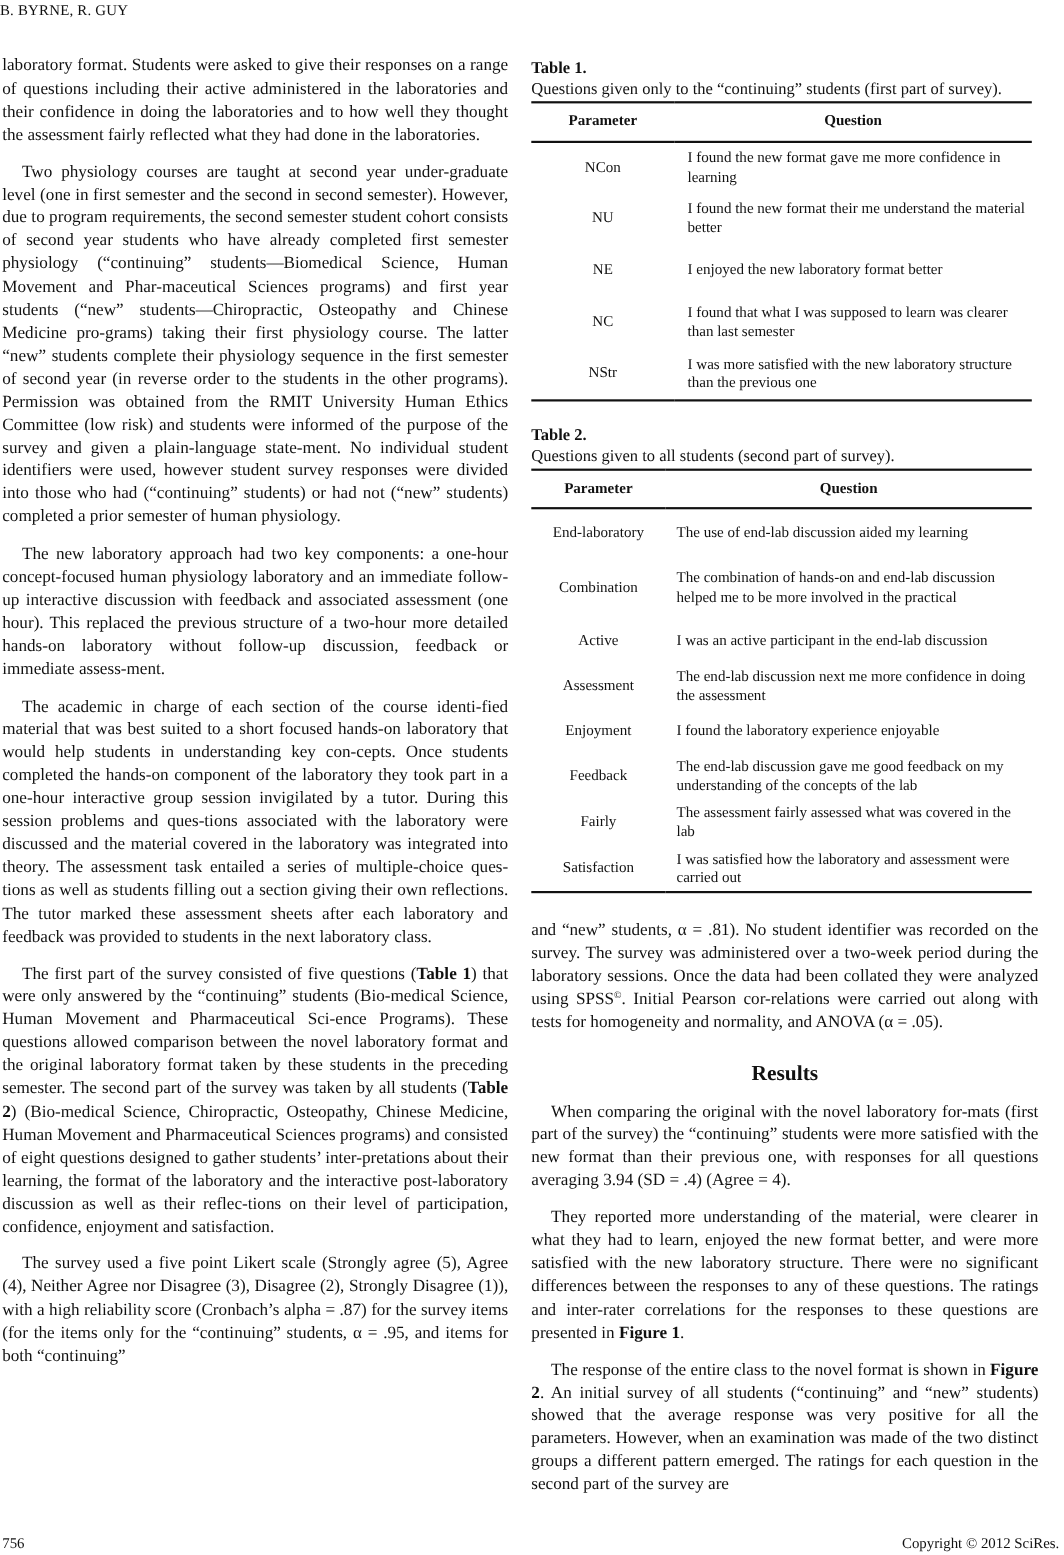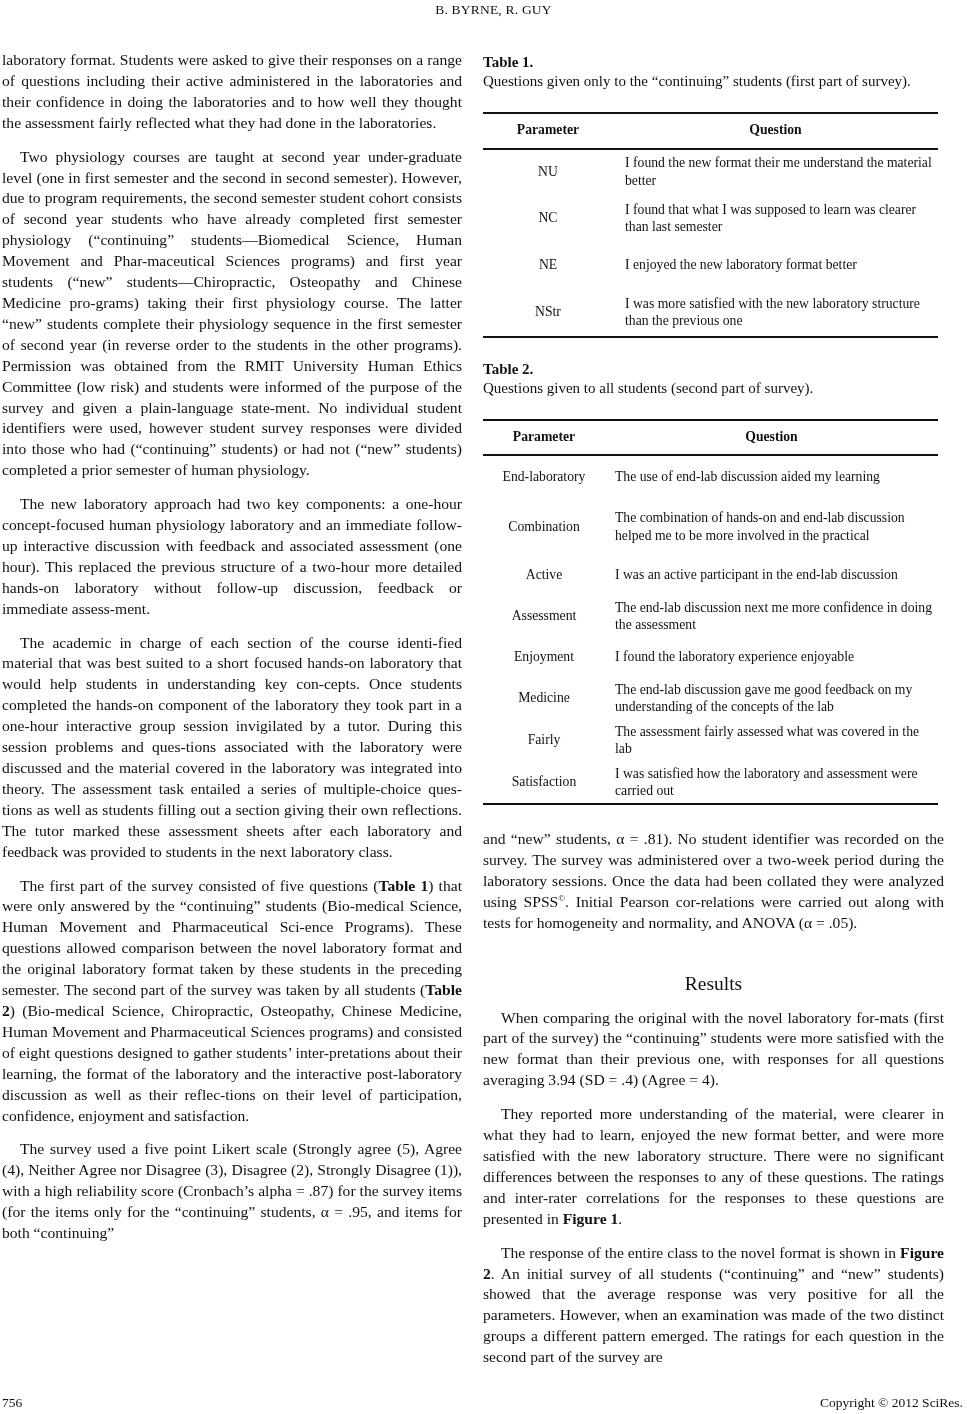--- a/index.html
+++ b/index.html
@@ -3,21 +3,21 @@
 <meta charset="utf-8">
 <style>
   html, body { margin: 0; padding: 0; background: #ffffff; }
   body {
     width: 967px; height: 1414px; position: relative; overflow: hidden;
     font-family: "Liberation Serif", "DejaVu Serif", serif;
     color: #111111;
   }
   .running-head {
     position: absolute; top: 2px; left: 0; width: 915px;
-    text-align: center; font-size: 13.5px; letter-spacing: 0.2px; padding-left: 36px;
+    font-size: 13.5px; letter-spacing: 0.2px;
   }
   .col {
     position: absolute; top: 50px;
   }
   .col-left { left: 2px; width: 460px; }
   .col-right { left: 483px; width: 461px; }
   .col p {
     margin: 0; font-size: 15.6px; line-height: 20.9px;
     text-align: justify; hyphens: none;
   }
@@ -25,42 +25,42 @@
   .col p + p { margin-top: 13px; }
   b { font-weight: bold; }
   sup { font-size: 9px; line-height: 0; vertical-align: 6px; }
 
   .table-block { margin: 0; }
   .table-caption-label {
     font-weight: bold; font-size: 15px; line-height: 19px; margin-top: 3px;
   }
   .table-caption-text { font-size: 15px; line-height: 19px; }
   table {
-    width: 455px; border-collapse: collapse; margin-top: 21px;
+    width: 455px; border-collapse: collapse; margin-top: 1px;
     font-size: 13.7px; line-height: 17.5px;
   }
   table thead tr th {
     border-top: 2px solid #111; border-bottom: 2px solid #111;
     font-weight: bold; padding: 7px 0 9px 0; font-size: 13.7px;
   }
   table tbody tr:last-child td { border-bottom: 2px solid #111; }
   td { vertical-align: middle; }
   #table1 td.param { width: 128px; text-align: center; }
   #table1 td.question { padding-left: 12px; text-align: left; }
   #table1 tbody td { height: 45px; }
   #table1 tbody tr:first-child td { height: 44px; padding-top: 0; }
   #table2 td.param { width: 120px; text-align: center; }
   #table2 td.question { padding-left: 10px; text-align: left; }
   #table2 tbody td { height: 40px; }
   #table2 tbody tr.tall td { height: 55px; }
   #table2 tbody tr.short td { height: 38px; }
 
   .section-title {
-    text-align: center; font-weight: normal; font-size: 19.5px;
-    margin: 38px 0 12px 0; line-height: 24px;
+    text-align: center; font-weight: bold; font-size: 19.5px;
+    margin: 24px 0 12px 0; line-height: 24px;
   }
   .footer-page {
     position: absolute; left: 2px; top: 1395px; font-size: 13.5px;
   }
   .footer-copy {
     position: absolute; right: 4px; top: 1395px; font-size: 13.5px;
   }
 </style>
 </head>
 <body>
@@ -82,30 +82,34 @@
     <div class="table-caption-text">Questions given only to the “continuing” students (first part of survey).</div>
     <table id="table1">
       <thead>
         <tr>
           <th>Parameter</th>
           <th>Question</th>
         </tr>
       </thead>
       <tbody>
         <tr>
+            <td class="param">NCon</td>
+            <td class="question">I found the new format gave me more confidence in learning</td>
+          </tr>
+        <tr>
             <td class="param">NU</td>
             <td class="question">I found the new format their me understand the material better</td>
           </tr>
         <tr>
+            <td class="param">NE</td>
+            <td class="question">I enjoyed the new laboratory format better</td>
+          </tr>
+        <tr>
             <td class="param">NC</td>
             <td class="question">I found that what I was supposed to learn was clearer than last semester</td>
-          </tr>
-        <tr>
-            <td class="param">NE</td>
-            <td class="question">I enjoyed the new laboratory format better</td>
           </tr>
         <tr>
             <td class="param">NStr</td>
             <td class="question">I was more satisfied with the new laboratory structure than the previous one</td>
           </tr>
       </tbody>
     </table>
   </div>
 
   <div class="table-block" style="margin-top:22px;">
@@ -133,21 +137,21 @@
           </tr>
         <tr>
             <td class="param">Assessment</td>
             <td class="question">The end-lab discussion next me more confidence in doing the assessment</td>
           </tr>
         <tr class="short">
             <td class="param">Enjoyment</td>
             <td class="question">I found the laboratory experience enjoyable</td>
           </tr>
         <tr>
-            <td class="param">Medicine</td>
+            <td class="param">Feedback</td>
             <td class="question">The end-lab discussion gave me good feedback on my understanding of the concepts of the lab</td>
           </tr>
         <tr>
             <td class="param">Fairly</td>
             <td class="question">The assessment fairly assessed what was covered in the lab</td>
           </tr>
         <tr>
             <td class="param">Satisfaction</td>
             <td class="question">I was satisfied how the laboratory and assessment were carried out</td>
           </tr>

